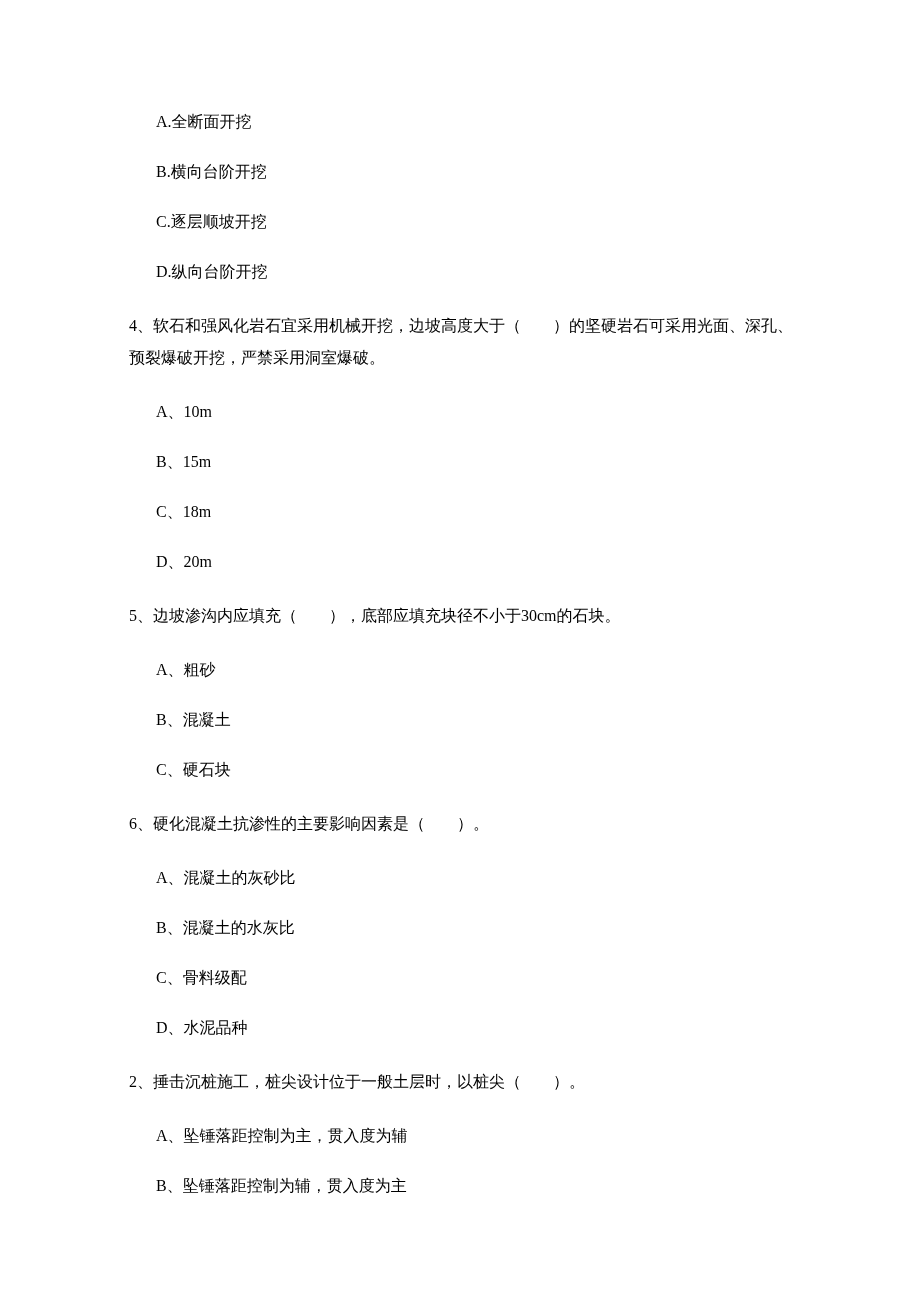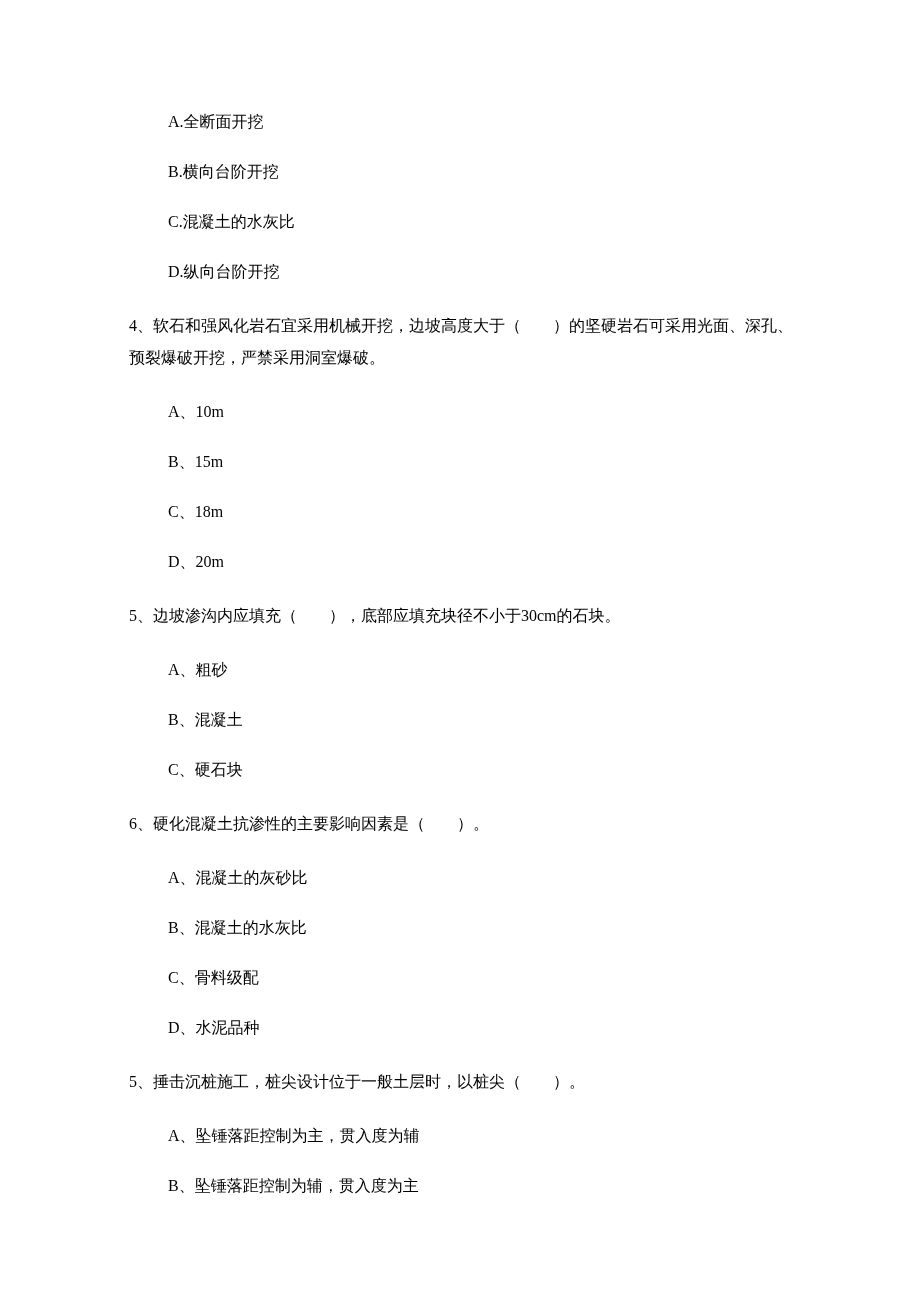--- a/index.html
+++ b/index.html
@@ -11,54 +11,54 @@
     color: #000;
     width: 920px;
   }
   .page {
     padding: 110px 120px 40px 120px;
     box-sizing: border-box;
     min-height: 1260px;
     position: relative;
   }
   .option {
-    margin-left: 48px;
+    margin-left: 36px;
     margin-bottom: 26px;
     line-height: 1.5;
   }
   .question {
     margin-left: 9px;
     margin-bottom: 26px;
     line-height: 2;
   }
 </style>
 </head>
 <body>
 
 <div class="page">
 
   <div class="option">A.全断面开挖</div>
   <div class="option">B.横向台阶开挖</div>
-  <div class="option">C.混凝土的水灰比</div>
+  <div class="option">C.逐层顺坡开挖</div>
   <div class="option">D.纵向台阶开挖</div>
 
   <div class="question">4、软石和强风化岩石宜采用机械开挖，边坡高度大于（　　）的坚硬岩石可采用光面、深孔、预裂爆破开挖，严禁采用洞室爆破。</div>
   <div class="option">A、10m</div>
   <div class="option">B、15m</div>
   <div class="option">C、18m</div>
   <div class="option">D、20m</div>
 
   <div class="question">5、边坡渗沟内应填充（　　），底部应填充块径不小于30cm的石块。</div>
   <div class="option">A、粗砂</div>
   <div class="option">B、混凝土</div>
   <div class="option">C、硬石块</div>
 
   <div class="question">6、硬化混凝土抗渗性的主要影响因素是（　　）。</div>
   <div class="option">A、混凝土的灰砂比</div>
   <div class="option">B、混凝土的水灰比</div>
   <div class="option">C、骨料级配</div>
   <div class="option">D、水泥品种</div>
 
-  <div class="question">5、捶击沉桩施工，桩尖设计位于一般土层时，以桩尖（　　）。</div>
+  <div class="question">2、捶击沉桩施工，桩尖设计位于一般土层时，以桩尖（　　）。</div>
   <div class="option">A、坠锤落距控制为主，贯入度为辅</div>
   <div class="option">B、坠锤落距控制为辅，贯入度为主</div>
 
 </div>
 
 </body></html>

